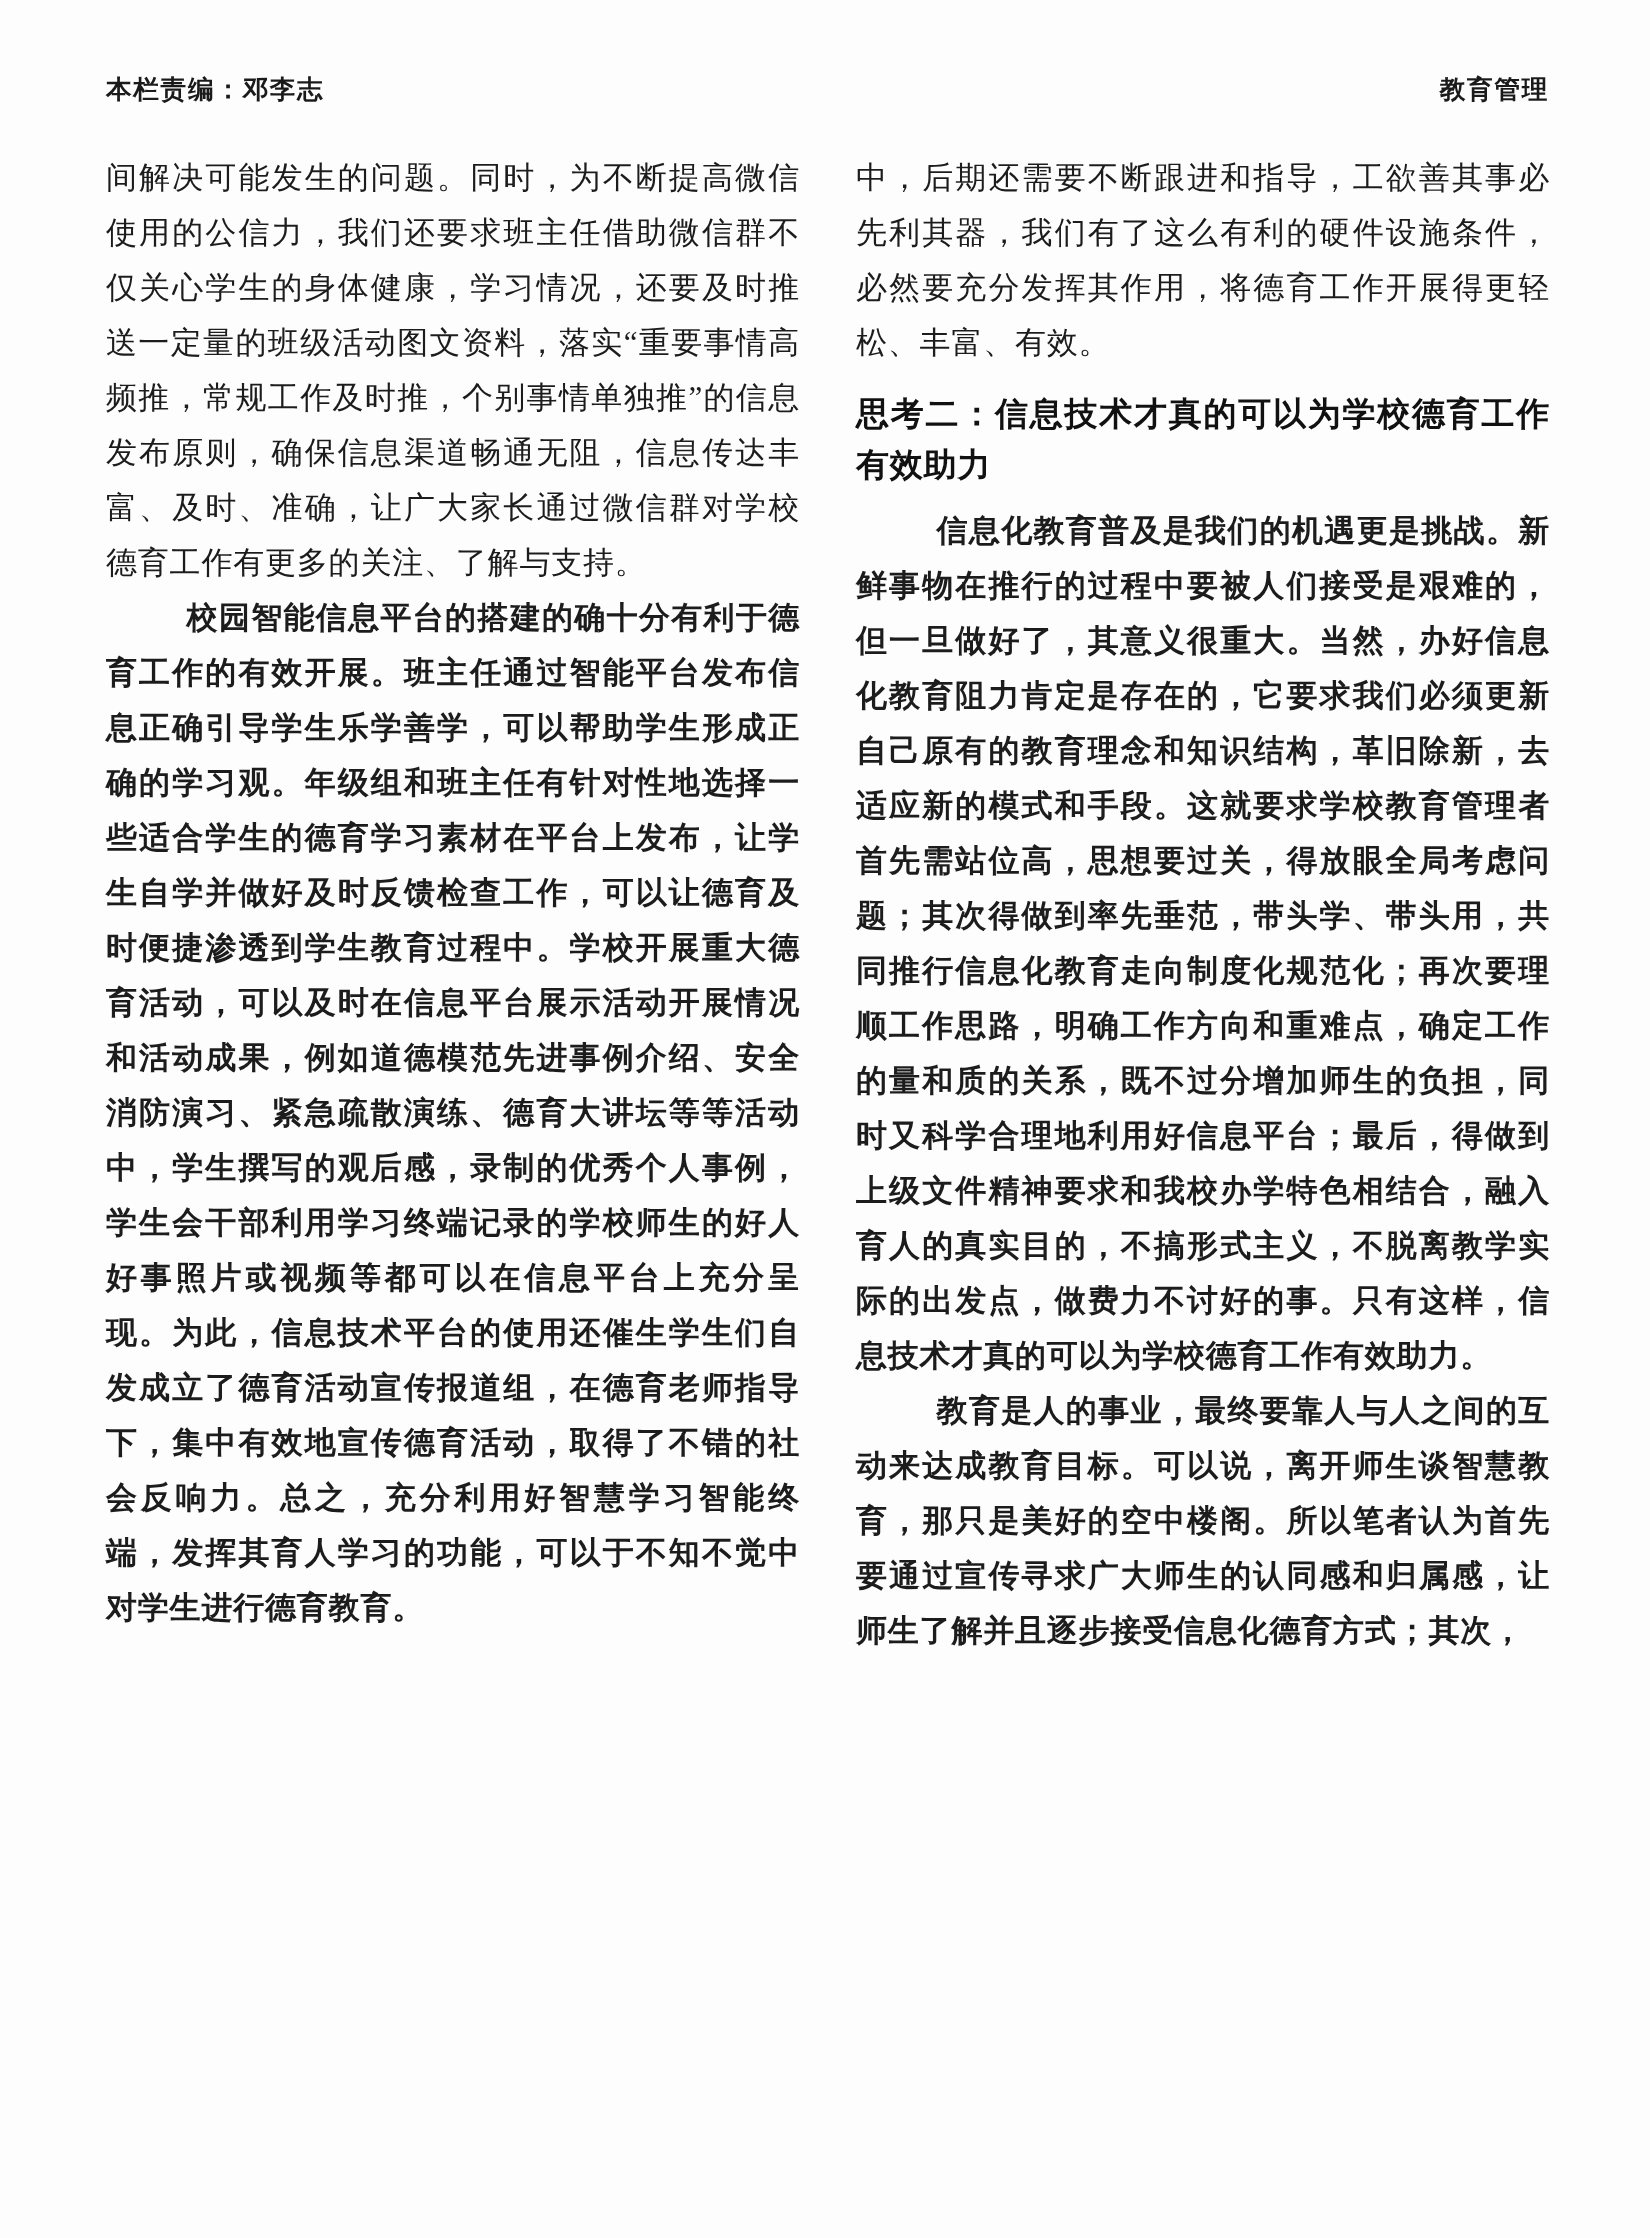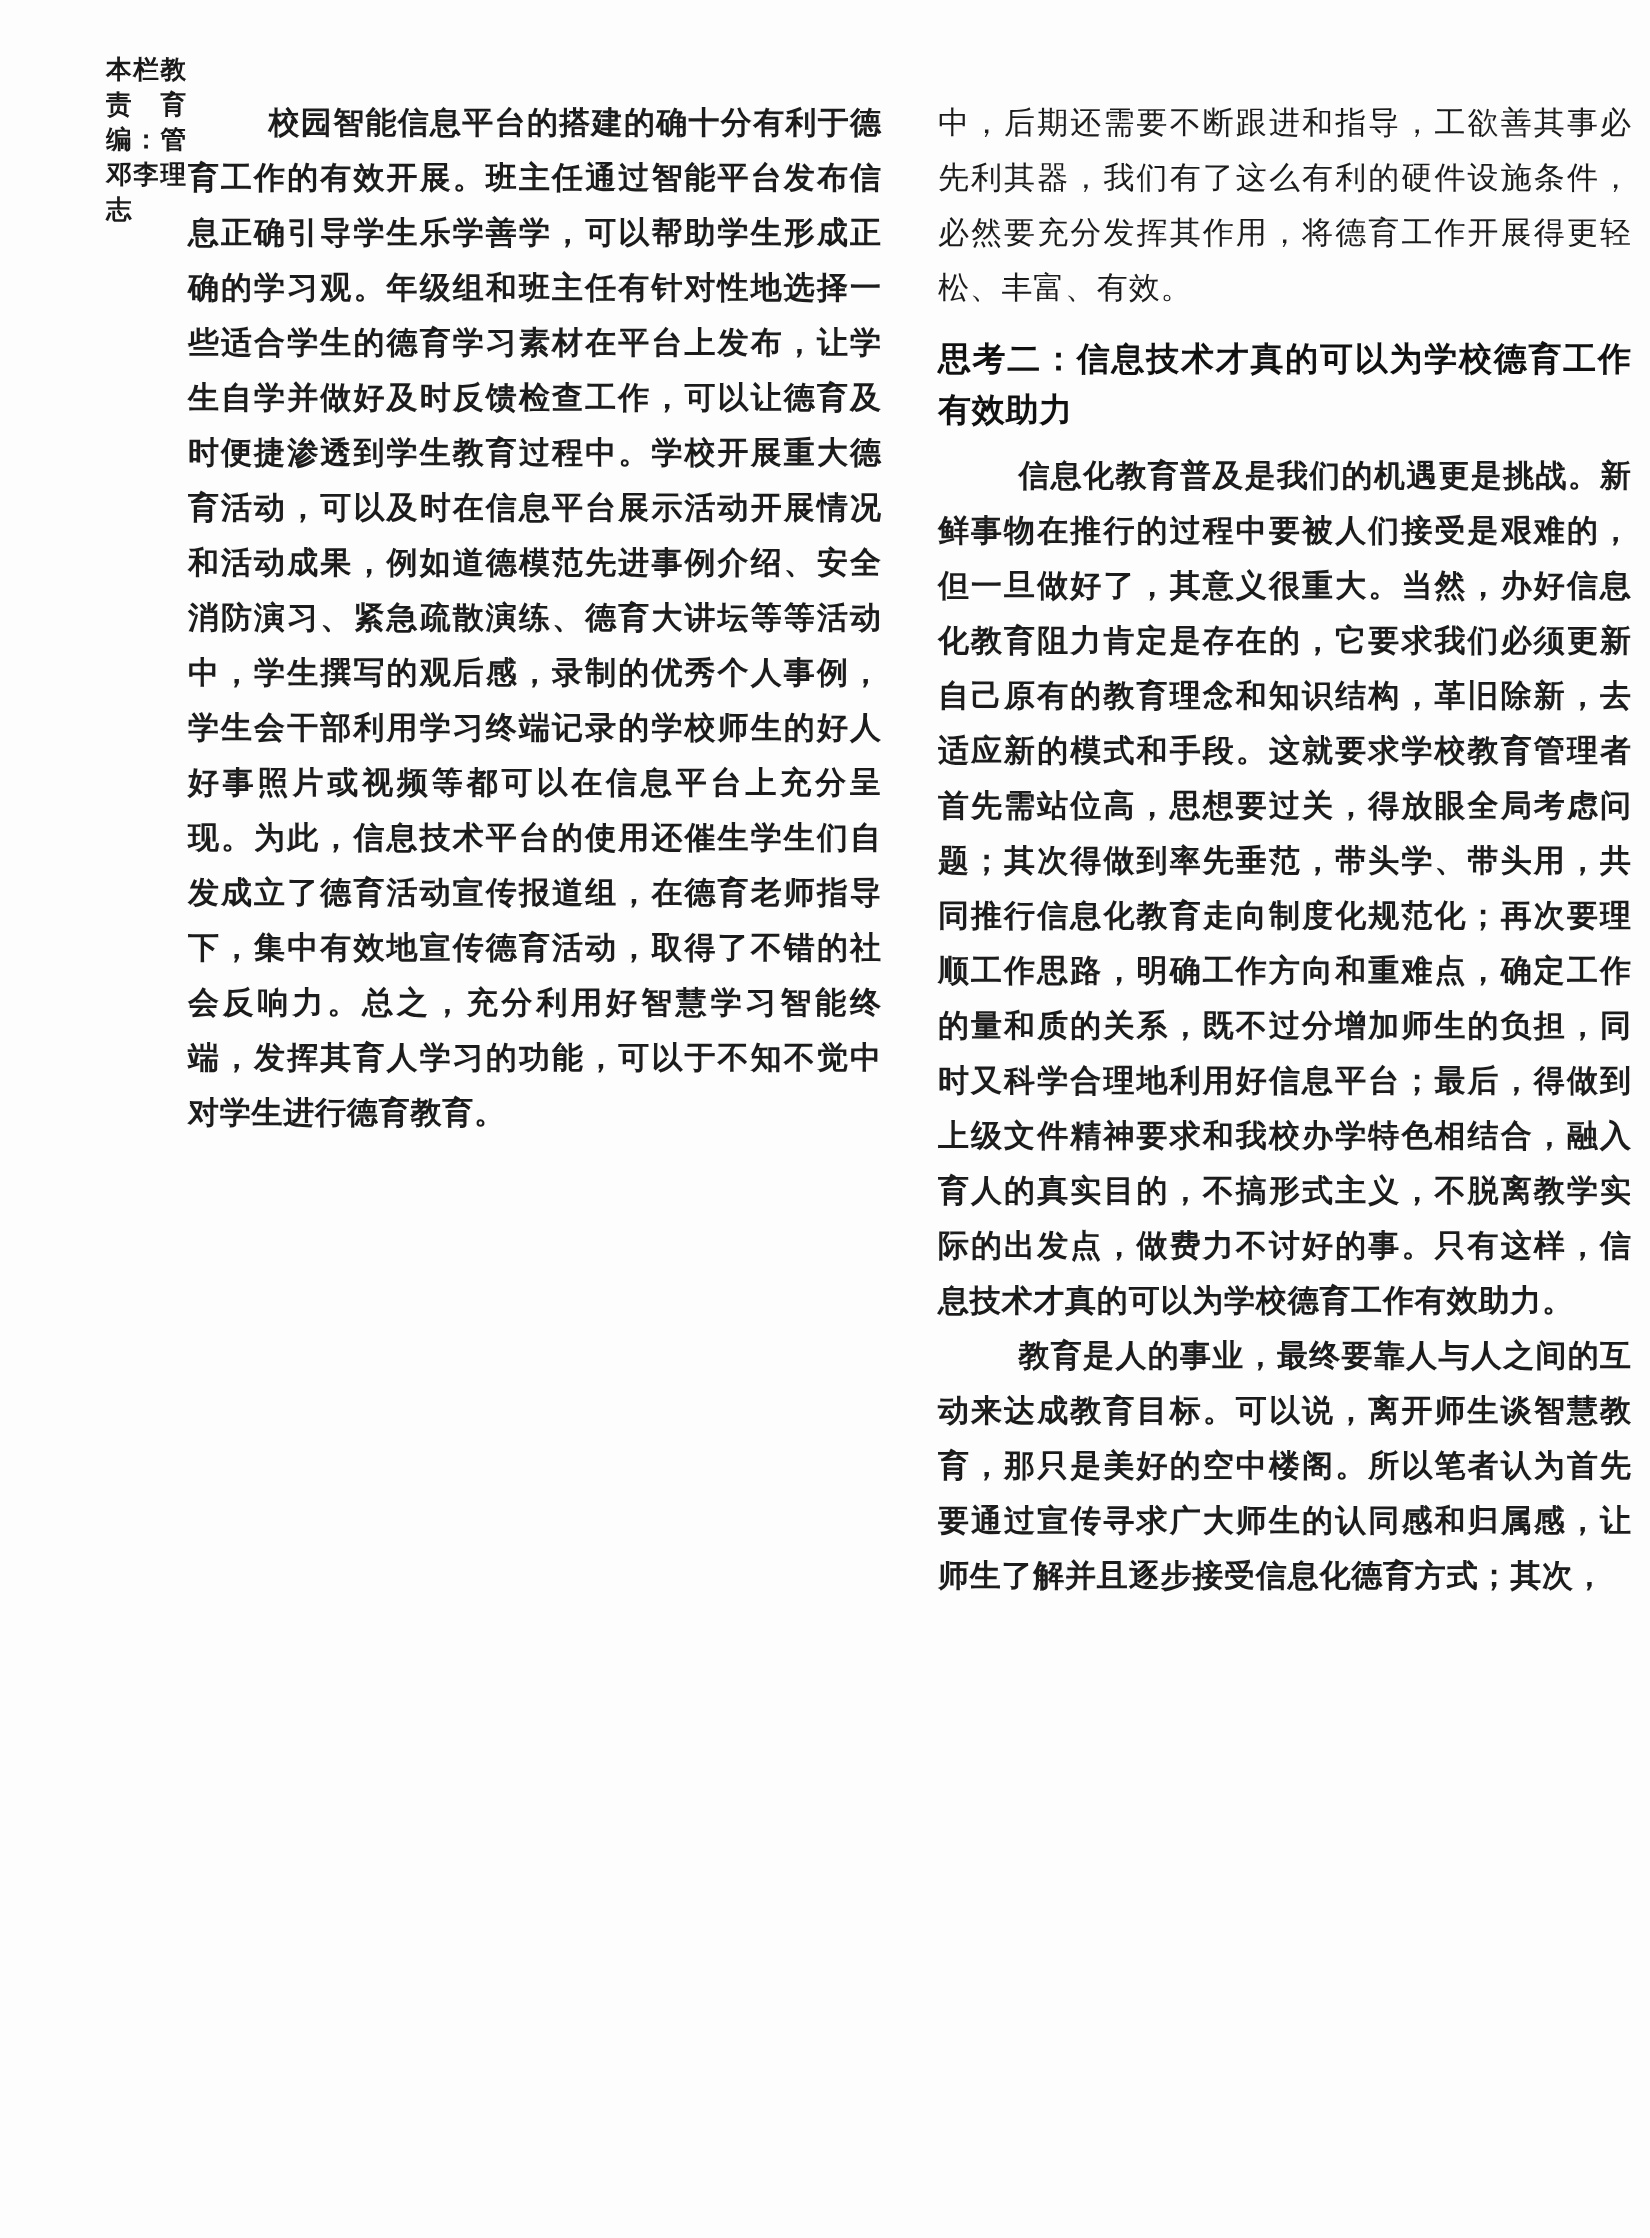--- a/index.html
+++ b/index.html
@@ -2,23 +2,23 @@
 <html lang="zh" style="font-size:13.2px"><head>
 <meta charset="utf-8">
 <style>
   html, body { margin: 0; padding: 0; background: #e8e8e8; }
   .page {
     width: 1650px;
     height: 2239px;
     margin: 0 auto;
     background: #fdfdfd;
     box-sizing: border-box;
-    padding: 52px 101px 0 106px;
+    padding: 72px 101px 0 106px;
     display: flex;
-    flex-direction: row;
+    flex-direction: column;
     position: relative;
     overflow: hidden;
   }
   .page-header {
     display: flex;
     justify-content: space-between;
     align-items: baseline;
     font-family: "Liberation Sans", sans-serif;
     font-weight: bold;
     font-size: 25.6px;
@@ -63,20 +63,21 @@
 <div class="page">
 
   <header class="page-header">
     <span>本栏责编：邓李志</span>
     <span>教育管理</span>
   </header>
 
   <main class="columns">
 
     <section class="col">
+      <p class="body-p">间解决可能发生的问题。同时，为不断提高微信使用的公信力，我们还要求班主任借助微信群不仅关心学生的身体健康，学习情况，还要及时推送一定量的班级活动图文资料，落实“重要事情高频推，常规工作及时推，个别事情单独推”的信息发布原则，确保信息渠道畅通无阻，信息传达丰富、及时、准确，让广大家长通过微信群对学校德育工作有更多的关注、了解与支持。</p>
       <p class="body-p indent">校园智能信息平台的搭建的确十分有利于德育工作的有效开展。班主任通过智能平台发布信息正确引导学生乐学善学，可以帮助学生形成正确的学习观。年级组和班主任有针对性地选择一些适合学生的德育学习素材在平台上发布，让学生自学并做好及时反馈检查工作，可以让德育及时便捷渗透到学生教育过程中。学校开展重大德育活动，可以及时在信息平台展示活动开展情况和活动成果，例如道德模范先进事例介绍、安全消防演习、紧急疏散演练、德育大讲坛等等活动中，学生撰写的观后感，录制的优秀个人事例，学生会干部利用学习终端记录的学校师生的好人好事照片或视频等都可以在信息平台上充分呈现。为此，信息技术平台的使用还催生学生们自发成立了德育活动宣传报道组，在德育老师指导下，集中有效地宣传德育活动，取得了不错的社会反响力。总之，充分利用好智慧学习智能终端，发挥其育人学习的功能，可以于不知不觉中对学生进行德育教育。</p>
 
     </section>
 
     <section class="col">
       <p class="body-p">中，后期还需要不断跟进和指导，工欲善其事必先利其器，我们有了这么有利的硬件设施条件，必然要充分发挥其作用，将德育工作开展得更轻松、丰富、有效。</p>
       <h2 class="subhead">思考二：信息技术才真的可以为学校德育工作有效助力</h2>
       <p class="body-p indent">信息化教育普及是我们的机遇更是挑战。新鲜事物在推行的过程中要被人们接受是艰难的，但一旦做好了，其意义很重大。当然，办好信息化教育阻力肯定是存在的，它要求我们必须更新自己原有的教育理念和知识结构，革旧除新，去适应新的模式和手段。这就要求学校教育管理者首先需站位高，思想要过关，得放眼全局考虑问题；其次得做到率先垂范，带头学、带头用，共同推行信息化教育走向制度化规范化；再次要理顺工作思路，明确工作方向和重难点，确定工作的量和质的关系，既不过分增加师生的负担，同时又科学合理地利用好信息平台；最后，得做到上级文件精神要求和我校办学特色相结合，融入育人的真实目的，不搞形式主义，不脱离教学实际的出发点，做费力不讨好的事。只有这样，信息技术才真的可以为学校德育工作有效助力。</p>
       <p class="body-p indent">教育是人的事业，最终要靠人与人之间的互动来达成教育目标。可以说，离开师生谈智慧教育，那只是美好的空中楼阁。所以笔者认为首先要通过宣传寻求广大师生的认同感和归属感，让师生了解并且逐步接受信息化德育方式；其次，</p>
     </section>

